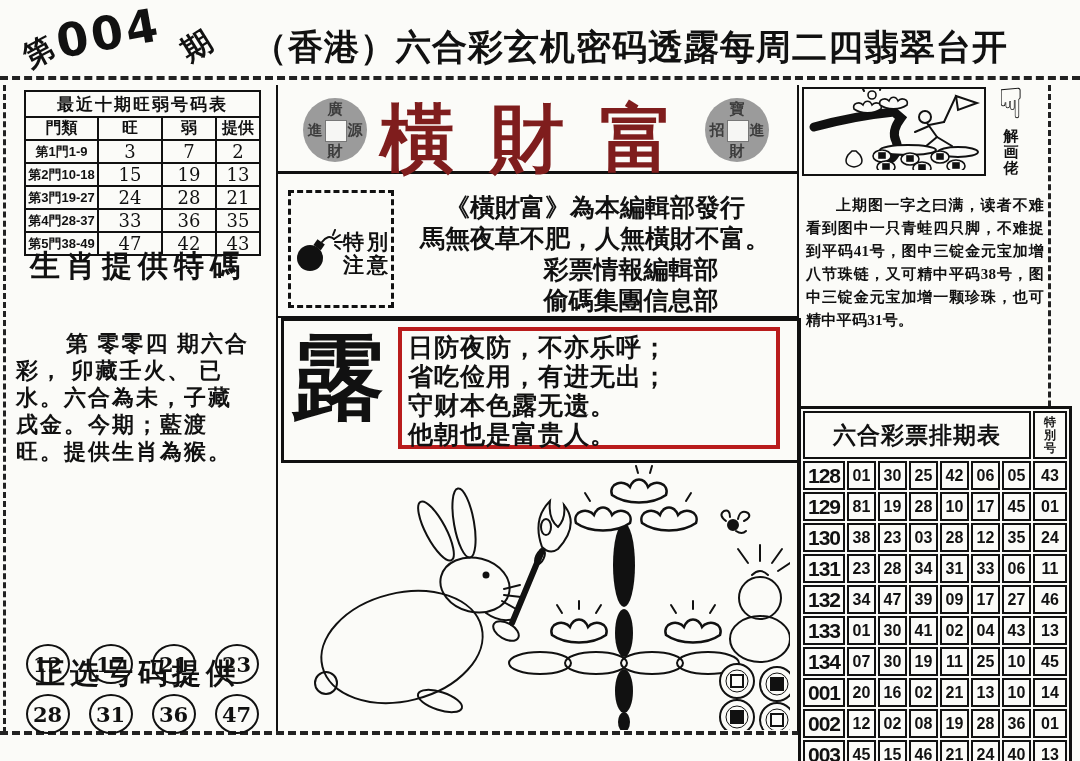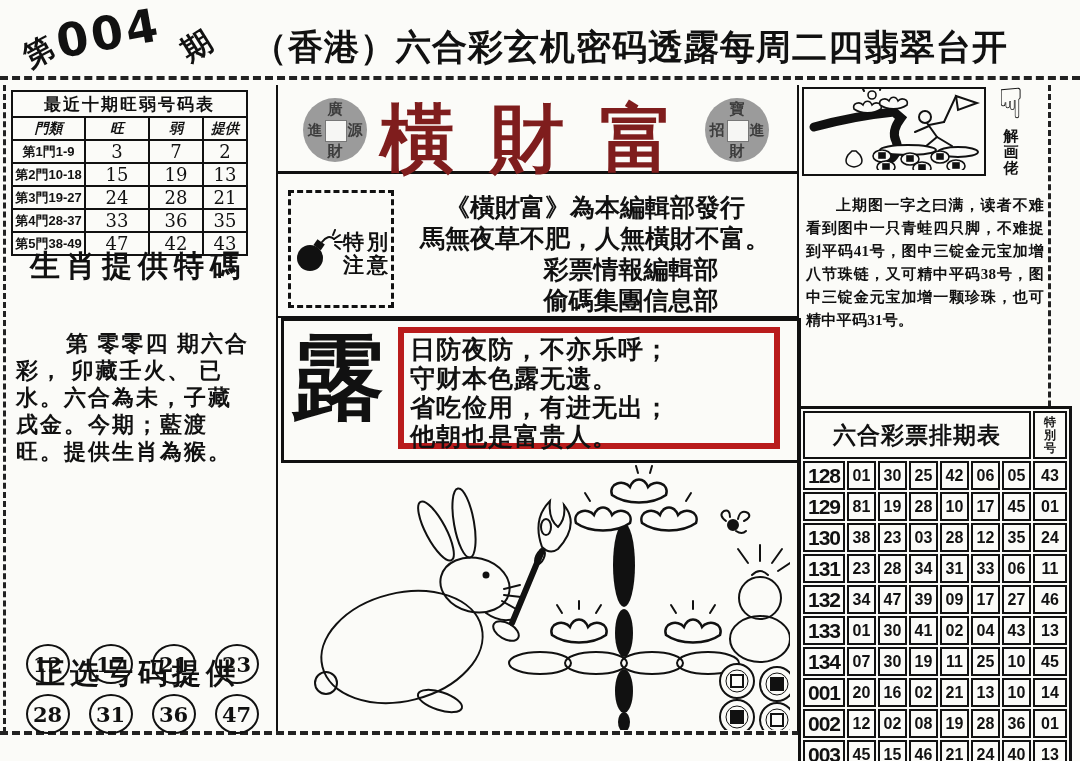--- a/index.html
+++ b/index.html
@@ -19,26 +19,26 @@
   .v-dash-left{left:3px;top:85px;height:648px;border-left:3px dashed #222;}
   .v-solid-1{left:276px;top:85px;height:648px;border-left:2px solid #111;}
   .v-solid-2{left:797px;top:85px;height:650px;border-left:2px solid #111;}
   .v-dash-right{left:1048px;top:85px;height:655px;border-left:3px dashed #222;}
   .h-mid-1{left:277px;top:171px;width:521px;border-top:3px solid #111;}
   .h-mid-2{left:277px;top:316px;width:521px;border-top:2px solid #111;}
   .rule-bottom{left:0;top:731px;width:800px;border-top:4px dashed #222;}
   .rule-bottom-2{left:820px;top:742px;width:225px;border-top:2px dashed #666;}
 
   
-  table.hot{position:absolute;left:11px;top:90px;width:237px;border-collapse:collapse;
+  table.hot{position:absolute;left:24px;top:90px;width:237px;border-collapse:collapse;
             border:2px solid #111;background:#fbfbf8;}
   table.hot td,table.hot th{border:2px solid #111;text-align:center;padding:0;}
   .hot-title{font-size:17px;font-weight:700;letter-spacing:2px;height:24px;
              font-family:"Liberation Serif",serif;}
-  .hot-col{font-size:14px;font-weight:700;font-style:italic;height:21px;margin-top:27px;}
+  .hot-col{font-size:16px;font-weight:700;height:21px;margin-top:27px;}
   .hot-label{font-size:13px;font-weight:800;height:19px;width:82px;text-align:left;padding-left:3px;margin-left:41px;}
   .hot-num{font-size:18px;font-family:"DejaVu Serif",serif;}
   .w1{width:70px}.w2{width:58px}.w3{width:46px}
 
   .zodiac-head{left:30px;top:246px;font-size:30px;font-weight:800;letter-spacing:6px;white-space:nowrap;}
   .zodiac-body{left:16px;top:330px;width:252px;font-family:"Liberation Serif",serif;
                font-size:22px;font-weight:600;line-height:27px;letter-spacing:2px;}
   .zodiac-body .ind{padding-left:50px;}
 
   .picks-head{left:36px;top:606px;font-size:29px;font-weight:800;letter-spacing:5px;white-space:nowrap;margin-top:48px;}
@@ -65,21 +65,21 @@
               display:flex;flex-direction:row;align-items:center;}
   .notice-label{font-size:21px;font-weight:800;letter-spacing:3px;line-height:23px;text-align:center;}
   .notice-text{left:396px;top:192px;width:398px;font-family:"Liberation Serif",serif;
                font-size:25px;font-weight:600;line-height:31px;}
   .notice-text div{text-align:center;white-space:nowrap;}
   .notice-text .shift{padding-left:72px;}
 
   
   .reveal-box{left:281px;top:318px;width:514px;height:139px;border:3px solid #111;}
   .reveal-char{position:absolute;left:8px;top:6px;font-size:92px;font-weight:900;line-height:100px;}
-  .reveal-verse{position:absolute;left:114px;top:6px;width:382px;height:122px;border:6px solid #b91c1c;
+  .reveal-verse{position:absolute;left:114px;top:6px;width:382px;height:122px;border:4px solid #b91c1c;
                 padding:2px 6px;box-sizing:border-box;font-family:"Liberation Serif",serif;
                 font-size:25px;font-weight:700;line-height:29px;letter-spacing:1px;white-space:nowrap;}
 
   
   .cartoon-box{left:802px;top:87px;width:180px;height:85px;border:2px solid #111;}
   .hand-glyph{left:998px;top:82px;font-size:42px;line-height:44px;}
   .hand-caption{left:1002px;top:128px;font-size:15px;font-weight:800;line-height:16px;text-align:center;width:18px;}
   .analysis{left:806px;top:194px;width:238px;font-family:"Liberation Serif",serif;font-size:15px;
             font-weight:700;line-height:23px;letter-spacing:.3px;text-indent:2em;text-align:justify;}
 
@@ -216,22 +216,22 @@
     <div>《橫財富》為本編輯部發行</div>
     <div>馬無夜草不肥，人無橫財不富。</div>
     <div class="shift">彩票情報編輯部</div>
     <div class="shift">偷碼集團信息部</div>
   </div>
 
   <div class="abs reveal-box">
     <div class="reveal-char">露</div>
     <div class="reveal-verse">
       <div>日防夜防，不亦乐呼；</div>
+      <div>省吃俭用，有进无出；</div>
       <div>守财本色露无遗。</div>
-      <div>省吃俭用，有进无出；</div>
       <div>他朝也是富贵人。</div>
     </div>
   </div>
 
   <svg class="abs" style="left:290px;top:465px" width="500" height="265" viewBox="0 0 500 265">
 
     <g class="ln" fill="#fbfbf8">
       <ellipse cx="250" cy="198" rx="31" ry="11"></ellipse>
         <ellipse cx="306" cy="198" rx="31" ry="11"></ellipse>
       <ellipse cx="362" cy="198" rx="31" ry="11"></ellipse>

